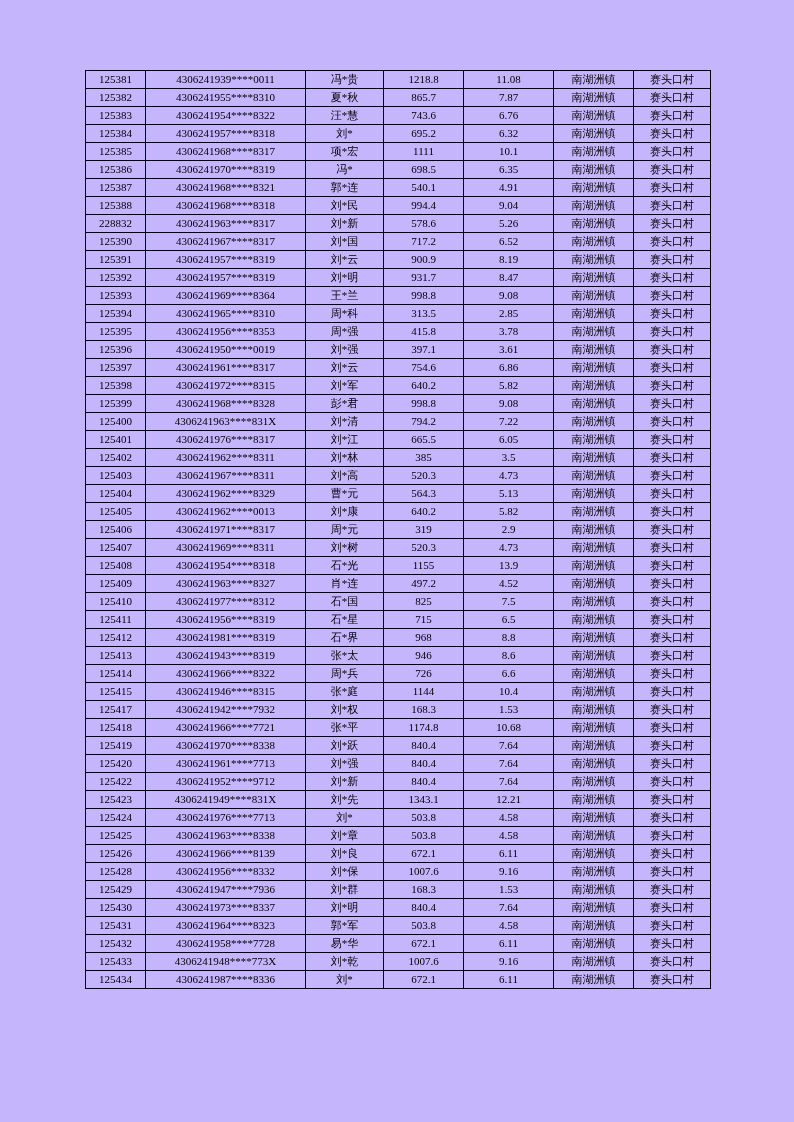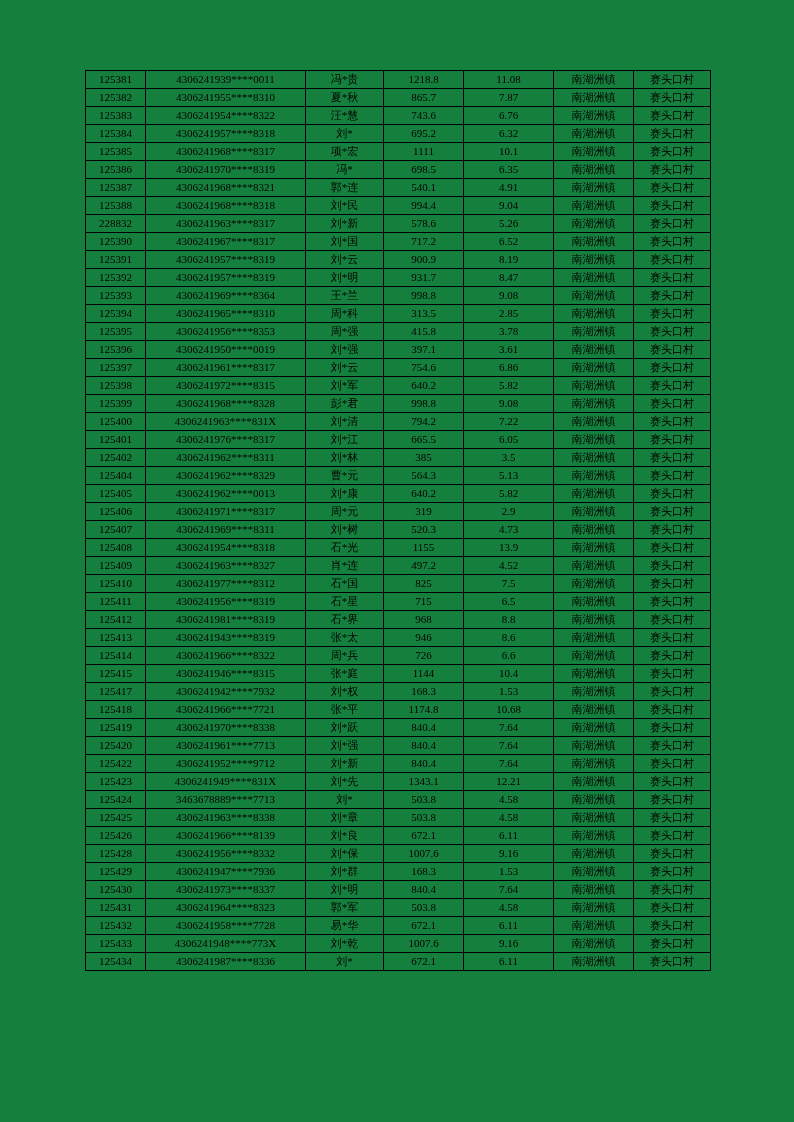--- a/index.html
+++ b/index.html
@@ -5,21 +5,21 @@
   html, body {
     margin: 0;
     padding: 0;
     background: #ffffff;
     font-family: "Liberation Serif", "DejaVu Serif", serif;
   }
   .page {
     position: relative;
     width: 794px;
     height: 1122px;
-    background: #15803d;
+    background: #c4b5fd;
     overflow: hidden;
   }
   table.data-table {
     position: absolute;
     left: 85px;
     top: 70px;
     border-collapse: collapse;
     table-layout: fixed;
     width: 625px;
   }
@@ -250,20 +250,29 @@
         <tr>
           <td>125402</td>
           <td>4306241962****8311</td>
           <td>刘*林</td>
           <td>385</td>
           <td>3.5</td>
           <td>南湖洲镇</td>
           <td>赛头口村</td>
         </tr>
         <tr>
+          <td>125403</td>
+          <td>4306241967****8311</td>
+          <td>刘*高</td>
+          <td>520.3</td>
+          <td>4.73</td>
+          <td>南湖洲镇</td>
+          <td>赛头口村</td>
+        </tr>
+        <tr>
           <td>125404</td>
           <td>4306241962****8329</td>
           <td>曹*元</td>
           <td>564.3</td>
           <td>5.13</td>
           <td>南湖洲镇</td>
           <td>赛头口村</td>
         </tr>
         <tr>
           <td>125405</td>
@@ -413,21 +422,21 @@
           <td>125423</td>
           <td>4306241949****831X</td>
           <td>刘*先</td>
           <td>1343.1</td>
           <td>12.21</td>
           <td>南湖洲镇</td>
           <td>赛头口村</td>
         </tr>
         <tr>
           <td>125424</td>
-          <td>3463678889****7713</td>
+          <td>4306241976****7713</td>
           <td>刘*</td>
           <td>503.8</td>
           <td>4.58</td>
           <td>南湖洲镇</td>
           <td>赛头口村</td>
         </tr>
         <tr>
           <td>125425</td>
           <td>4306241963****8338</td>
           <td>刘*章</td>

